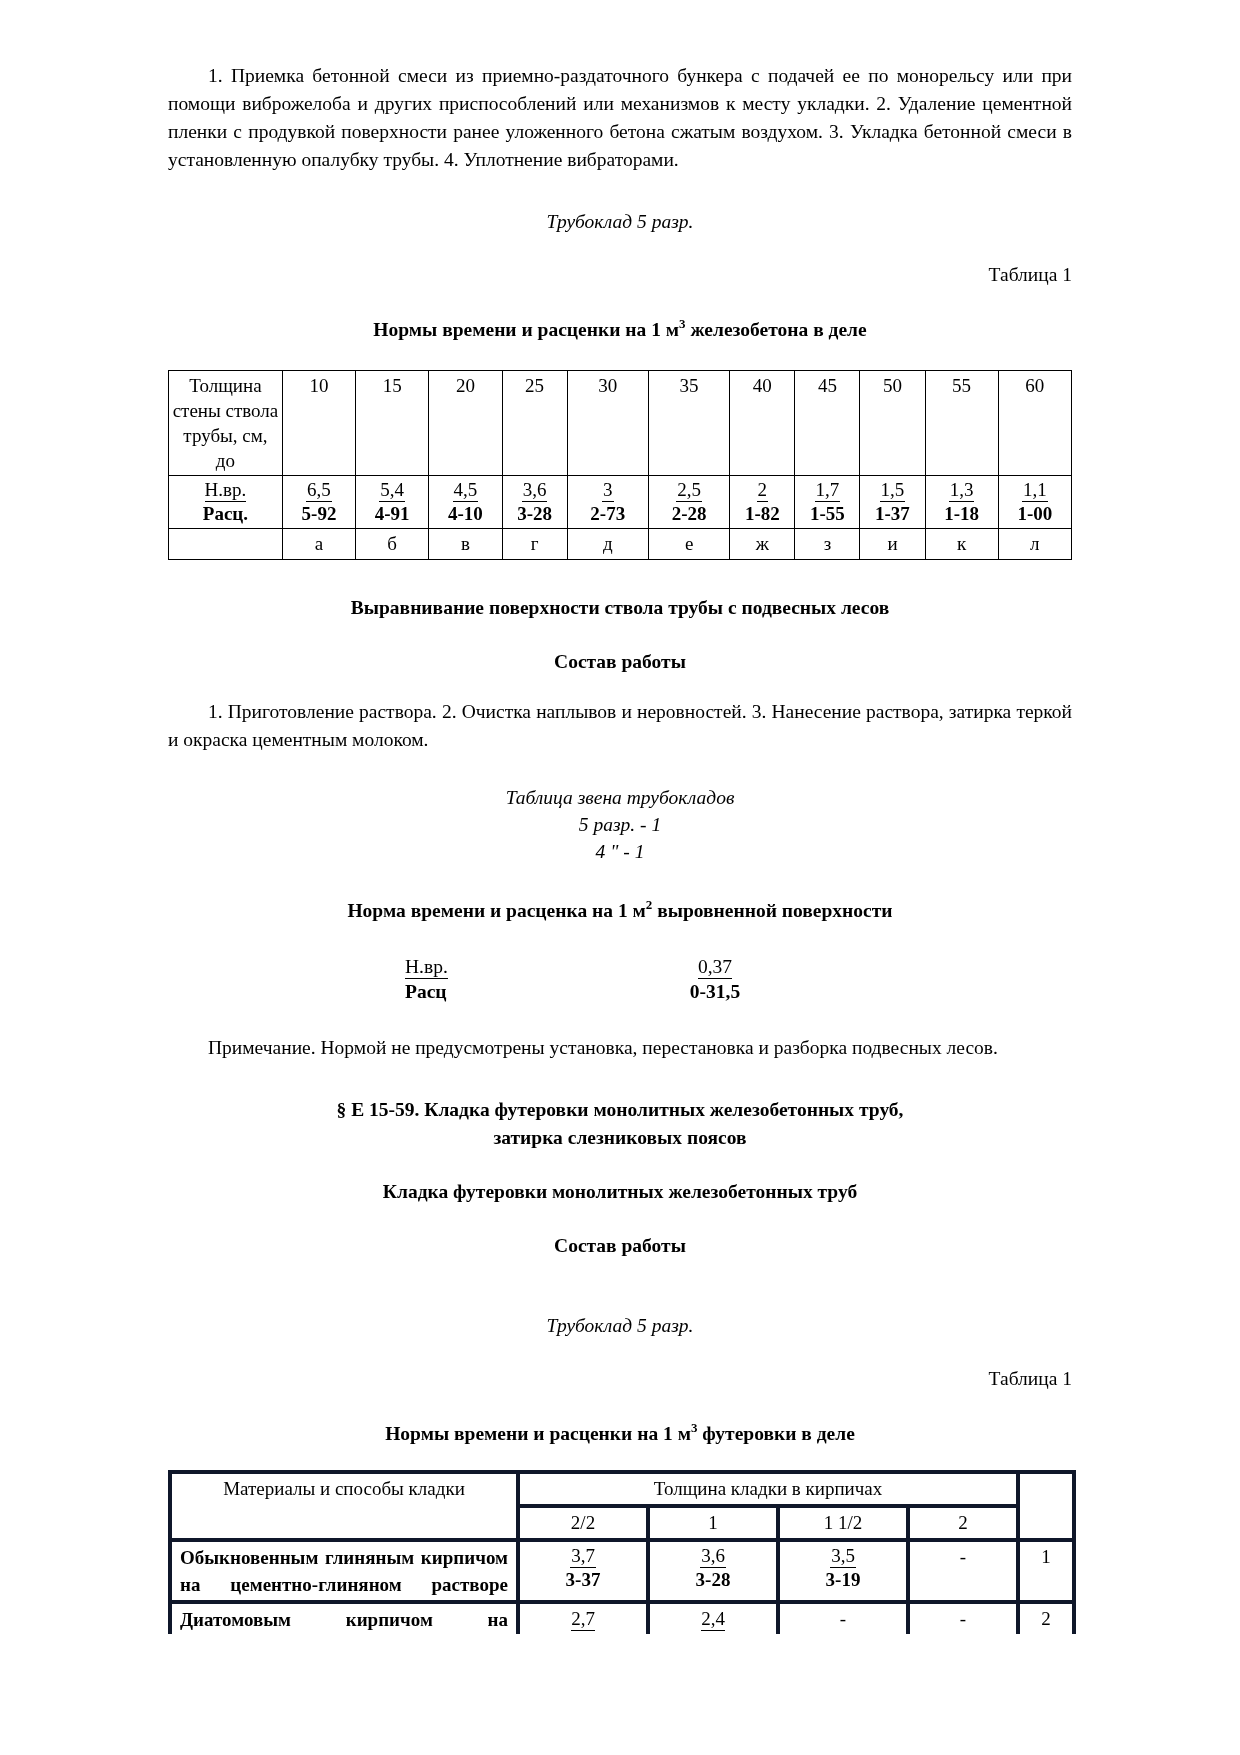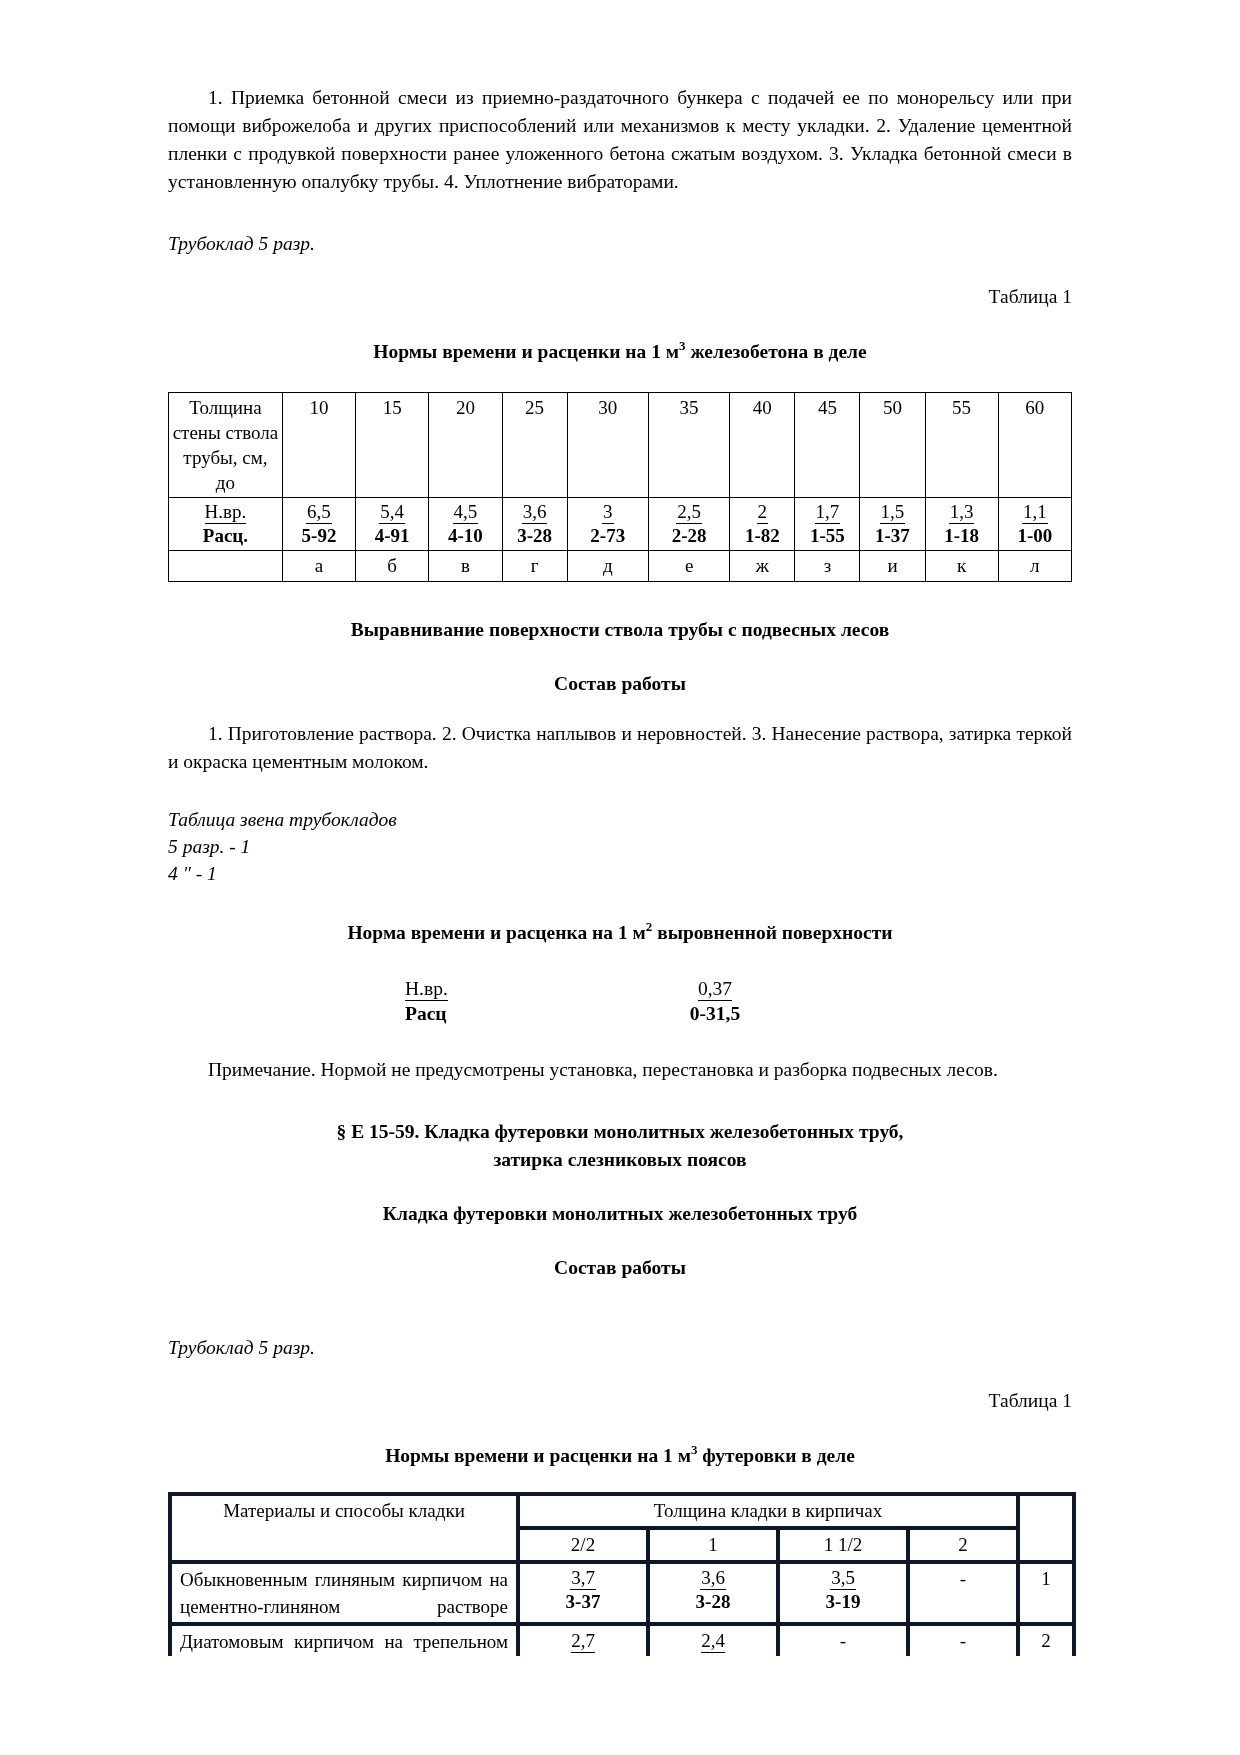--- a/index.html
+++ b/index.html
@@ -6,41 +6,42 @@
   body {
     width:1240px;
     background:#ffffff;
     font-family:"Liberation Serif", "DejaVu Serif", serif;
     color:#000000;
   }
   .page {
     width:1240px;
     min-height:1755px;
     box-sizing:border-box;
-    padding:84px 168px 0 168px;
+    padding:62px 168px 0 168px;
     position:relative;
   }
   p.body-text {
     margin:0;
     font-size:19.5px;
     line-height:28px;
     text-align:justify;
     text-indent:40px;
     hyphens:none;
   }
   .italic { font-style:italic; }
   .bold   { font-weight:bold; }
   .sp-22 { height:22px; }
   .sp-26 { height:26px; }
   .sp-30 { height:30px; }
   .sp-34 { height:34px; }
 
   .line-c {
     font-size:19.5px;
     line-height:27px;
+    text-align:center;
   }
   .line-r {
     font-size:19.5px;
     line-height:27px;
     text-align:right;
   }
   .heading-b {
     font-size:19.5px;
     line-height:28px;
     text-align:center;
@@ -119,20 +120,21 @@
     padding:2px 6px;
     text-align:center;
     vertical-align:top;
     line-height:26px;
   }
   table.t2 td.matcell {
     text-align:justify;
     text-align-last:justify;
     padding:2px 8px;
     line-height:27px;
+    font-weight:bold;
   }
   table.t2 td.clipped {
     border-bottom:none;
     overflow:hidden;
     margin-top:28px;
   }
   .clipwrap { height:26px; overflow:hidden; display:block; }
 </style>
 </head>
 <body>

